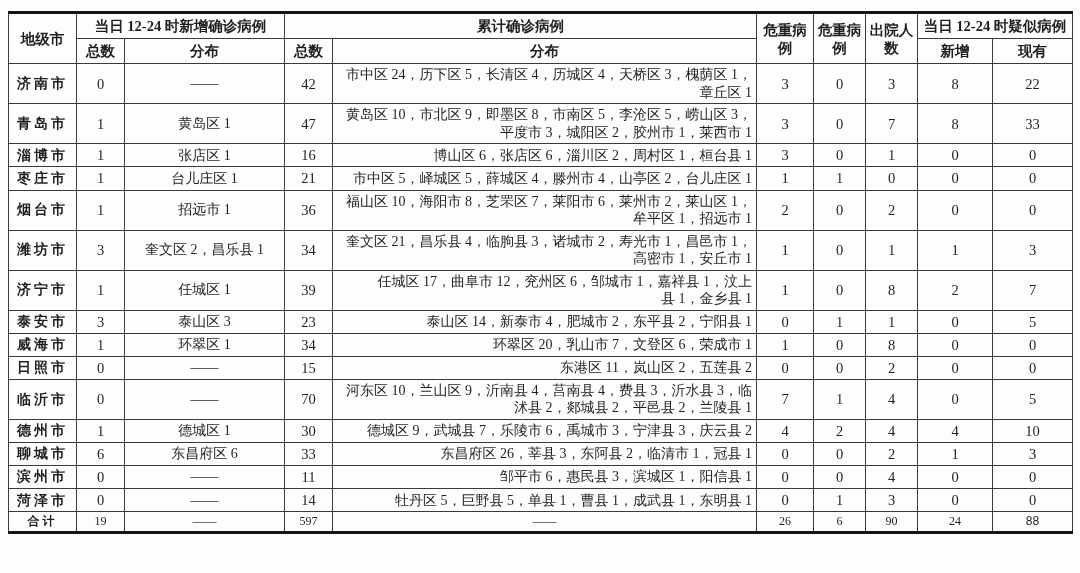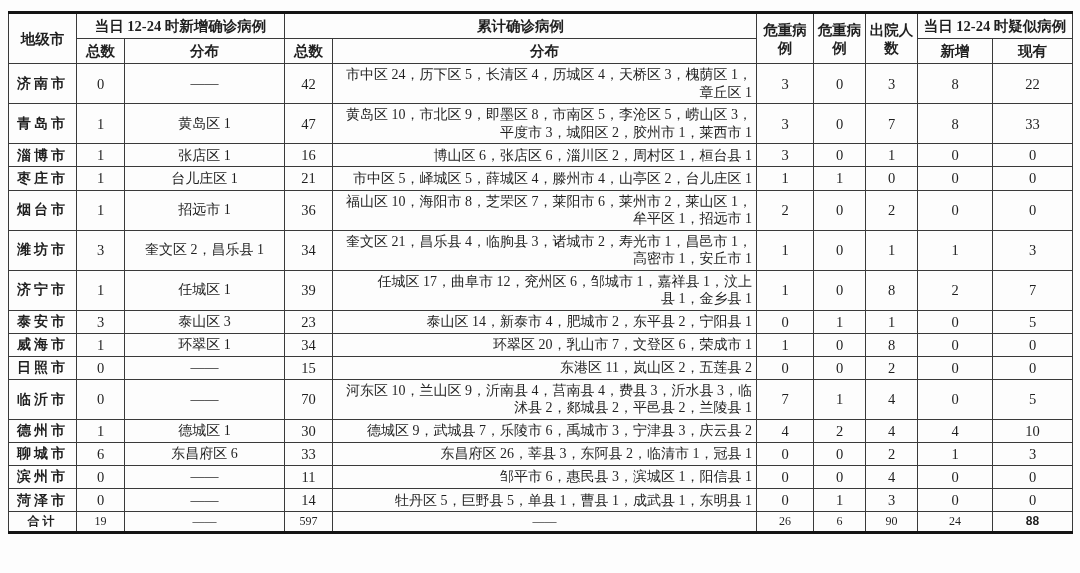--- a/index.html
+++ b/index.html
@@ -27,21 +27,21 @@
     text-align: center;
     vertical-align: middle;
     overflow: hidden;
   }
   th { font-size: 14.5px; font-weight: bold; padding: 3px 2px; }
   td { font-size: 14px; }
   td.num { font-size: 14.5px; }
   td.dist-left { text-align: right; padding-left: 7px; padding-right: 4px; }
   td.city { letter-spacing: 3px; font-weight: bold; }
   tr.total-row td { font-size: 12px; }
-  tr.total-row td.bold { font-weight: bold; font-family: "Liberation Sans", "DejaVu Sans", sans-serif; }
+  tr.total-row td.bold { font-weight: normal; font-family: "Liberation Sans", "DejaVu Sans", sans-serif; }
 </style>
 </head>
 <body>
 
 <div class="table-wrap">
   <table>
     <colgroup>
       <col style="width:68px">
         <col style="width:48px">
         <col style="width:160px">

